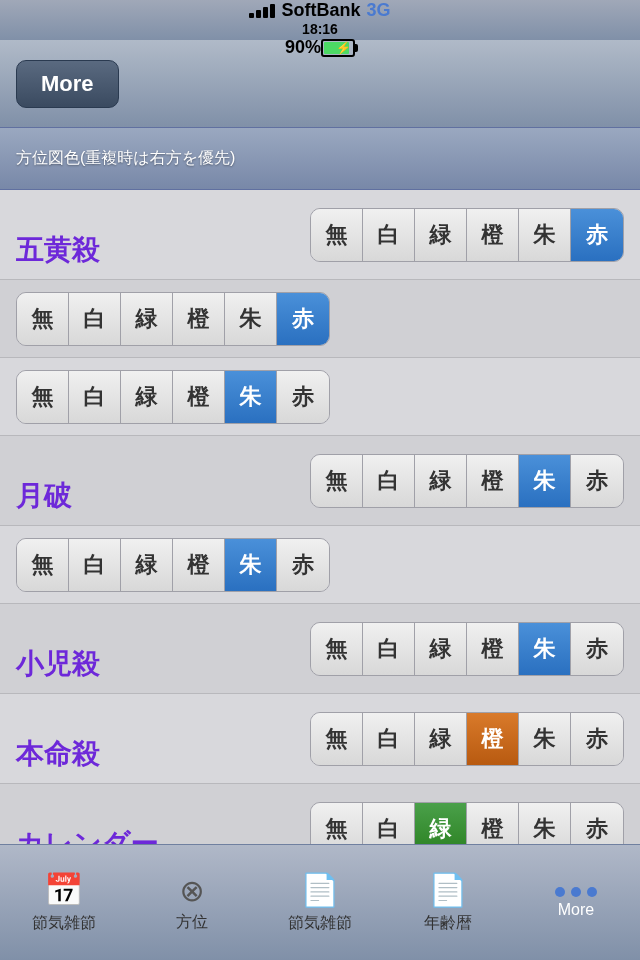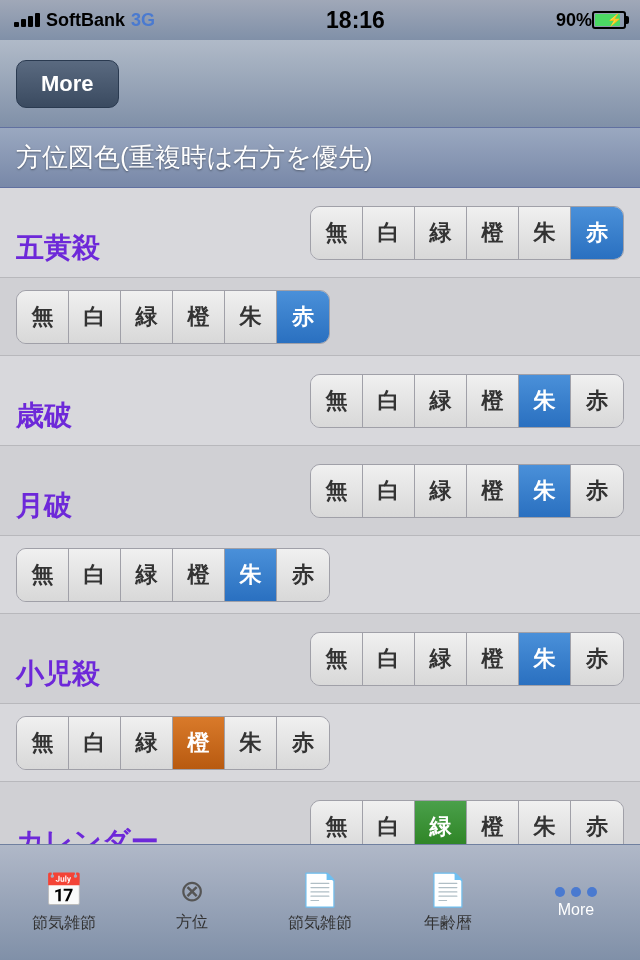--- a/index.html
+++ b/index.html
@@ -14,41 +14,42 @@
 
     
     .status-bar {
       width: 640px;
       height: 40px;
       background: linear-gradient(to bottom, #a0a8b8, #8090a8);
       display: flex;
       align-items: center;
       justify-content: space-between;
       padding: 0 14px;
+      flex-direction: column;
     }
     .status-left {
       display: flex;
       align-items: center;
       gap: 6px;
       color: #000;
       font-size: 18px;
       font-weight: bold;
     }
     .signal-bars {
       display: flex;
       align-items: flex-end;
       gap: 2px;
     }
     .signal-bars span {
       background: #000;
       width: 5px;
       border-radius: 1px;
     }
     .status-center {
-      font-size: 23px;
+      font-size: 14px;
       font-weight: bold;
       color: #000;
     }
     .status-right {
       display: flex;
       align-items: center;
       font-size: 18px;
       font-weight: bold;
       color: #000;
     }
@@ -111,22 +112,22 @@
     .main-content {
       width: 640px;
       height: 716px;
       background: #d0d0d4;
       overflow: hidden;
     }
 
     
     .section-header {
       background: linear-gradient(to bottom, #9aa8c0, #7888a8);
-      padding: 12px 16px;
-      font-size: 26px;
+      padding: 20px 16px;
+      font-size: 16px;
       color: #fff;
       text-shadow: 0 1px 2px rgba(0,0,0,0.4);
       border-bottom: 1px solid #6070a0;
     }
 
     
     .setting-row {
       display: flex;
       align-items: center;
       justify-content: space-between;
@@ -274,21 +275,20 @@
         <div class="btn-group">
           <div class="color-btn">無</div>
           <div class="color-btn">白</div>
           <div class="color-btn">緑</div>
           <div class="color-btn">橙</div>
           <div class="color-btn">朱</div>
           <div class="color-btn active-blue">赤</div>
         </div>
       </div>
       <div class="setting-row">
-        <div class="row-label">歳破</div>
         <div class="btn-group">
           <div class="color-btn">無</div>
           <div class="color-btn">白</div>
           <div class="color-btn">緑</div>
           <div class="color-btn">橙</div>
           <div class="color-btn active-blue">朱</div>
           <div class="color-btn">赤</div>
         </div>
       </div>
       <div class="setting-row">
@@ -317,20 +317,21 @@
         <div class="btn-group">
           <div class="color-btn">無</div>
           <div class="color-btn">白</div>
           <div class="color-btn">緑</div>
           <div class="color-btn">橙</div>
           <div class="color-btn active-blue">朱</div>
           <div class="color-btn">赤</div>
         </div>
       </div>
       <div class="setting-row">
+        <div class="row-label">本命殺</div>
         <div class="btn-group">
           <div class="color-btn">無</div>
           <div class="color-btn">白</div>
           <div class="color-btn">緑</div>
           <div class="color-btn active-orange">橙</div>
           <div class="color-btn">朱</div>
           <div class="color-btn">赤</div>
         </div>
       </div>
       <div class="setting-row">

